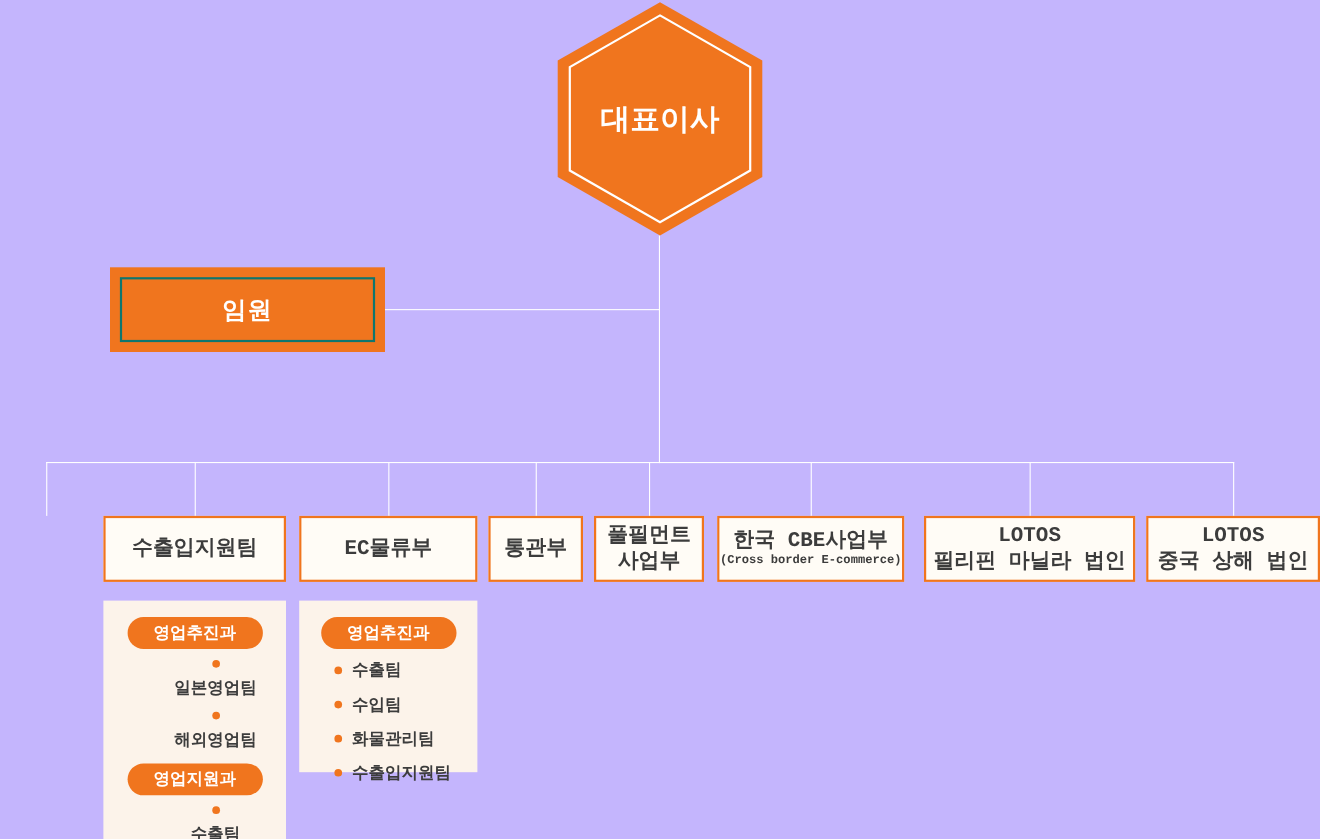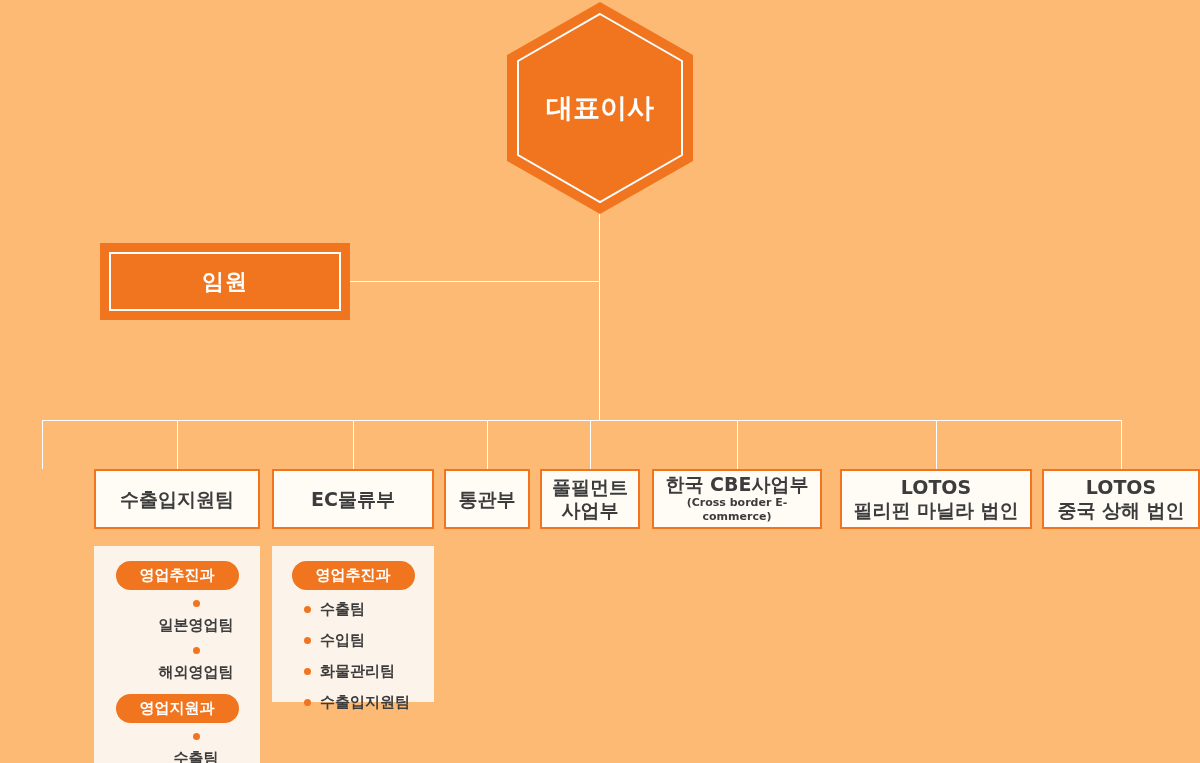--- a/index.html
+++ b/index.html
@@ -5,22 +5,23 @@
   html, body {
     margin: 0;
     padding: 0;
     background: #000000;
     font-family: "DejaVu Sans", "Liberation Sans", sans-serif;
   }
   .stage {
     position: relative;
     width: 1200px;
     height: 763px;
-    background: #fdba74;
+    background: #c4b5fd;
     overflow: hidden;
+    font-family: Liberation Mono, monospace;
   }
   .line {
     position: absolute;
     background: #ffffff;
   }
   
   .hex-wrap {
     position: absolute;
     left: 505px;
     top: 0;
@@ -32,21 +33,21 @@
     position: absolute;
     left: 100px;
     top: 243px;
     width: 250px;
     height: 77px;
     background: #F0751E;
   }
   .exec-inner {
     position: absolute;
     top: 9px; left: 9px; right: 9px; bottom: 9px;
-    border: 2px solid #ffffff;
+    border: 2px solid #0f766e;
     display: flex;
     align-items: center;
     justify-content: center;
     color: #ffffff;
     font-size: 22px;
     font-weight: bold;
     letter-spacing: 1px;
   }
   
   .dept {

